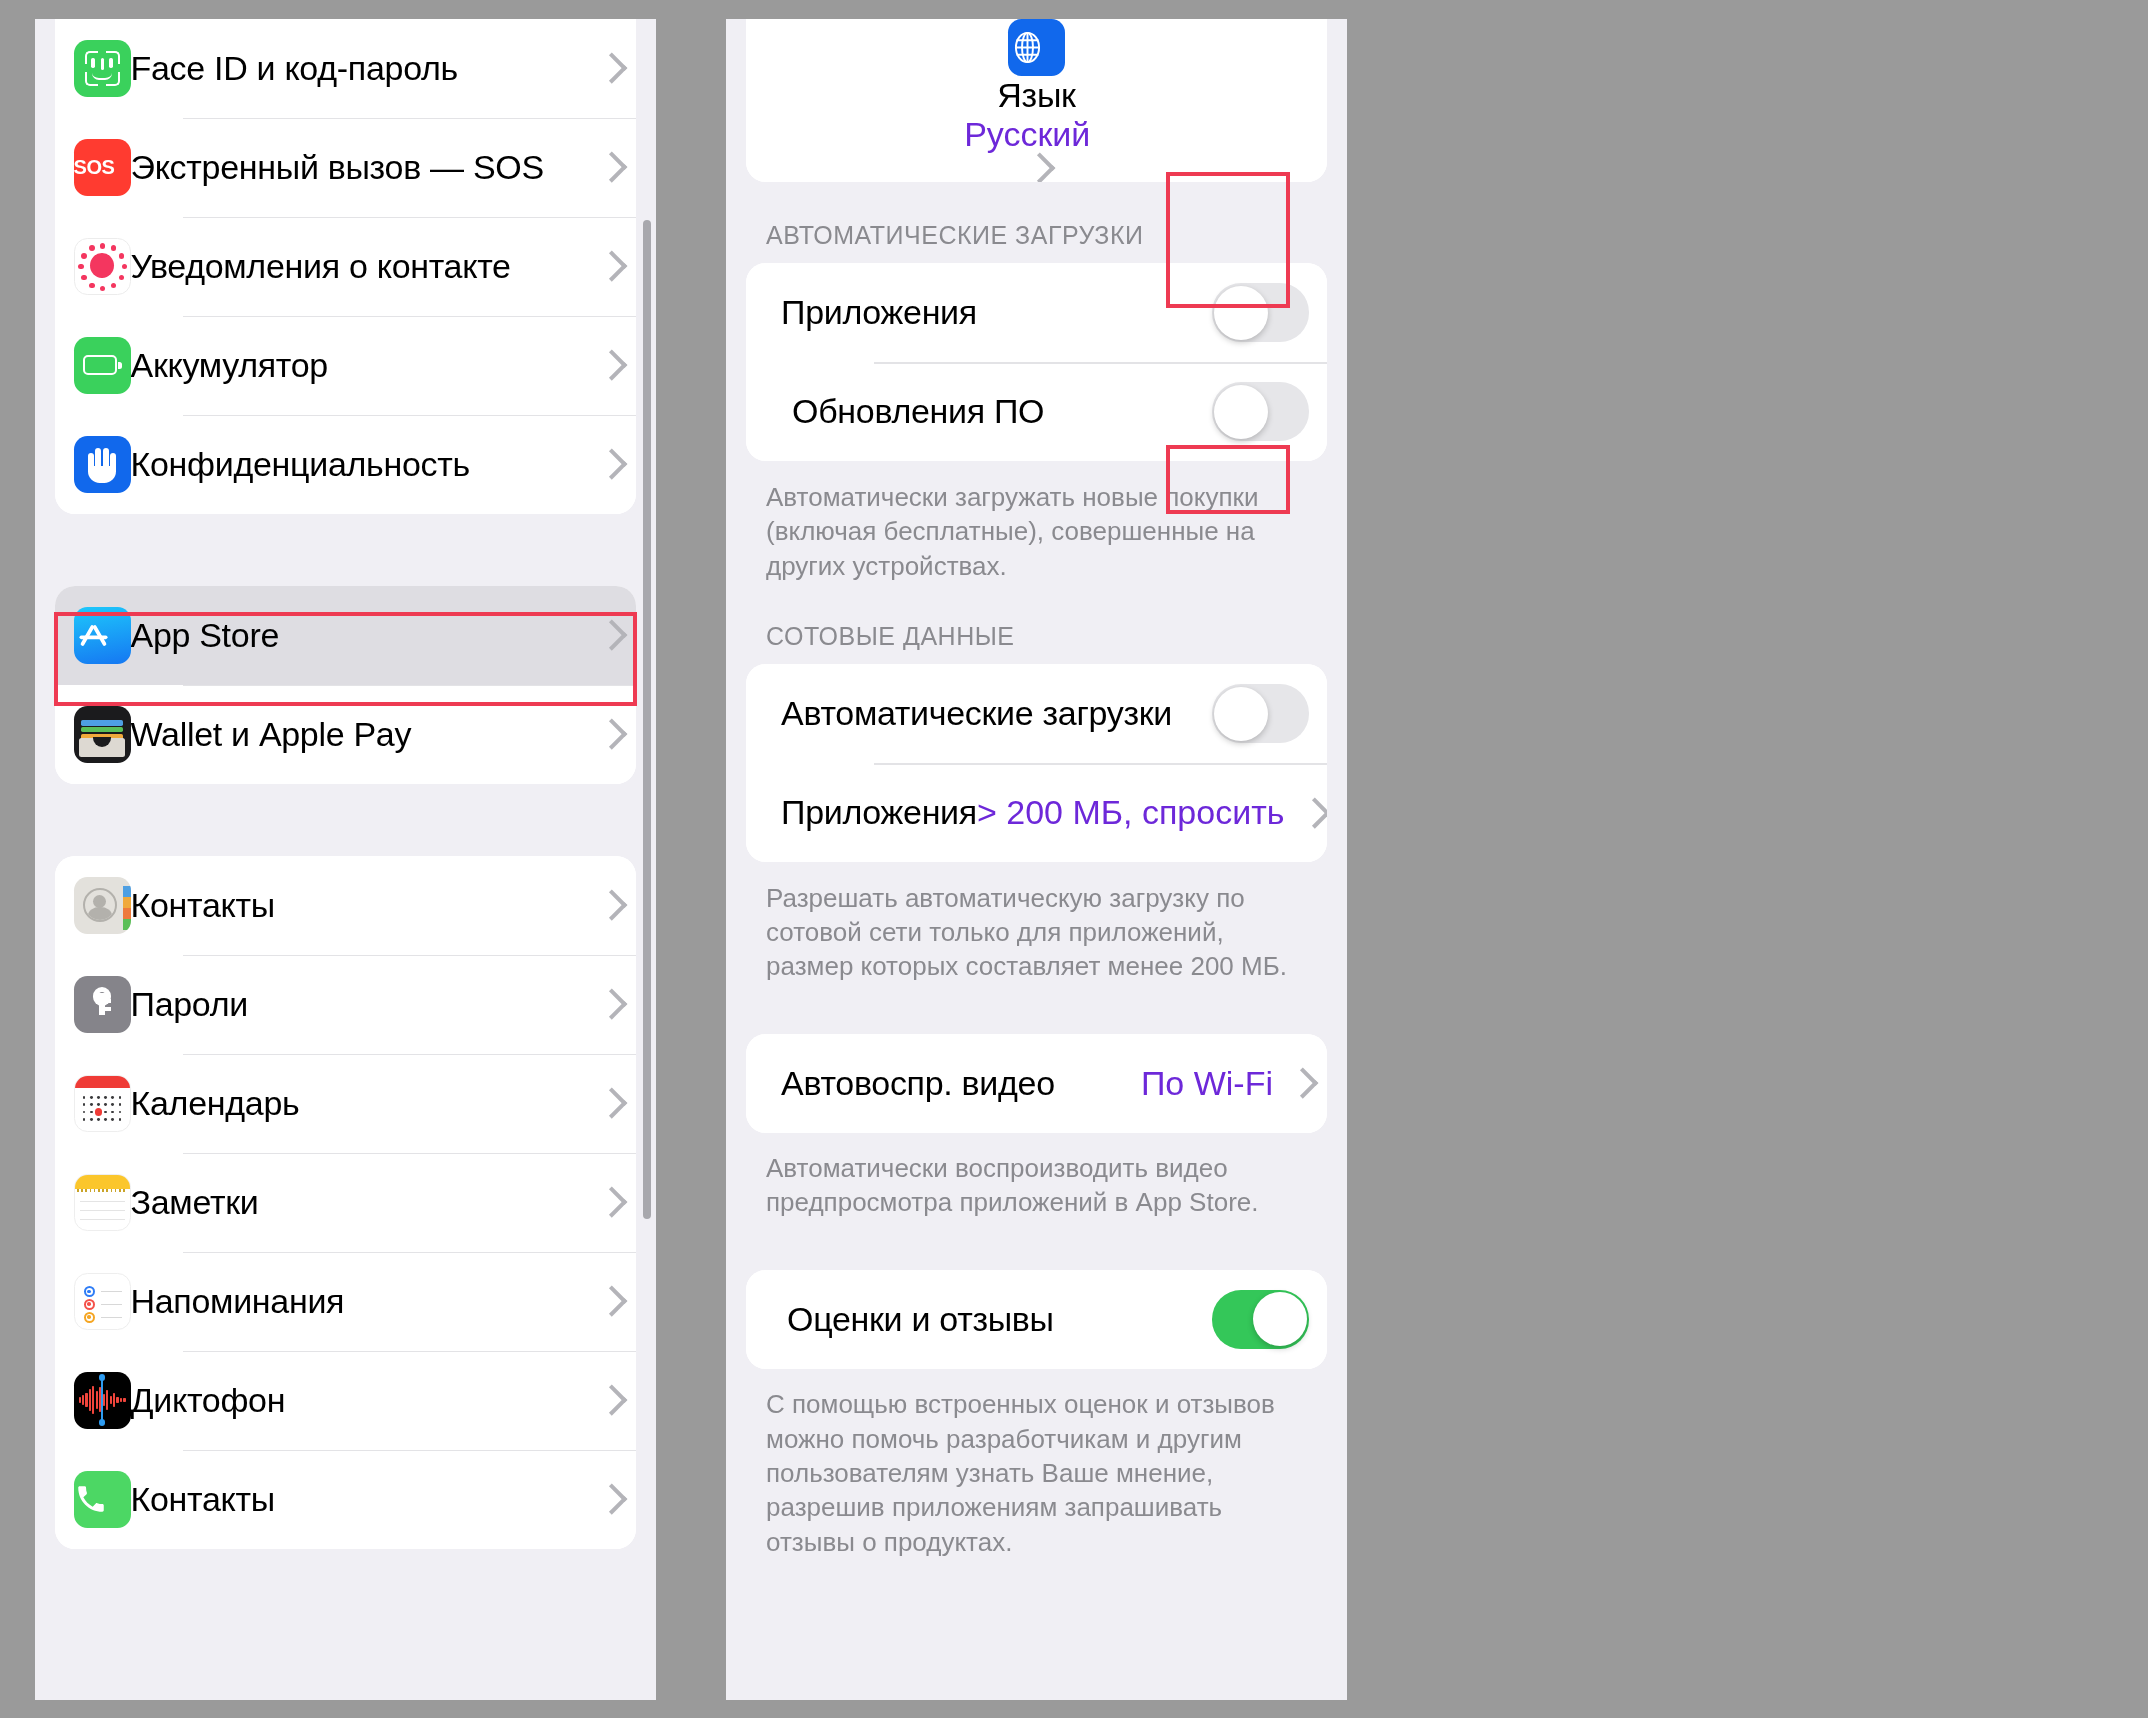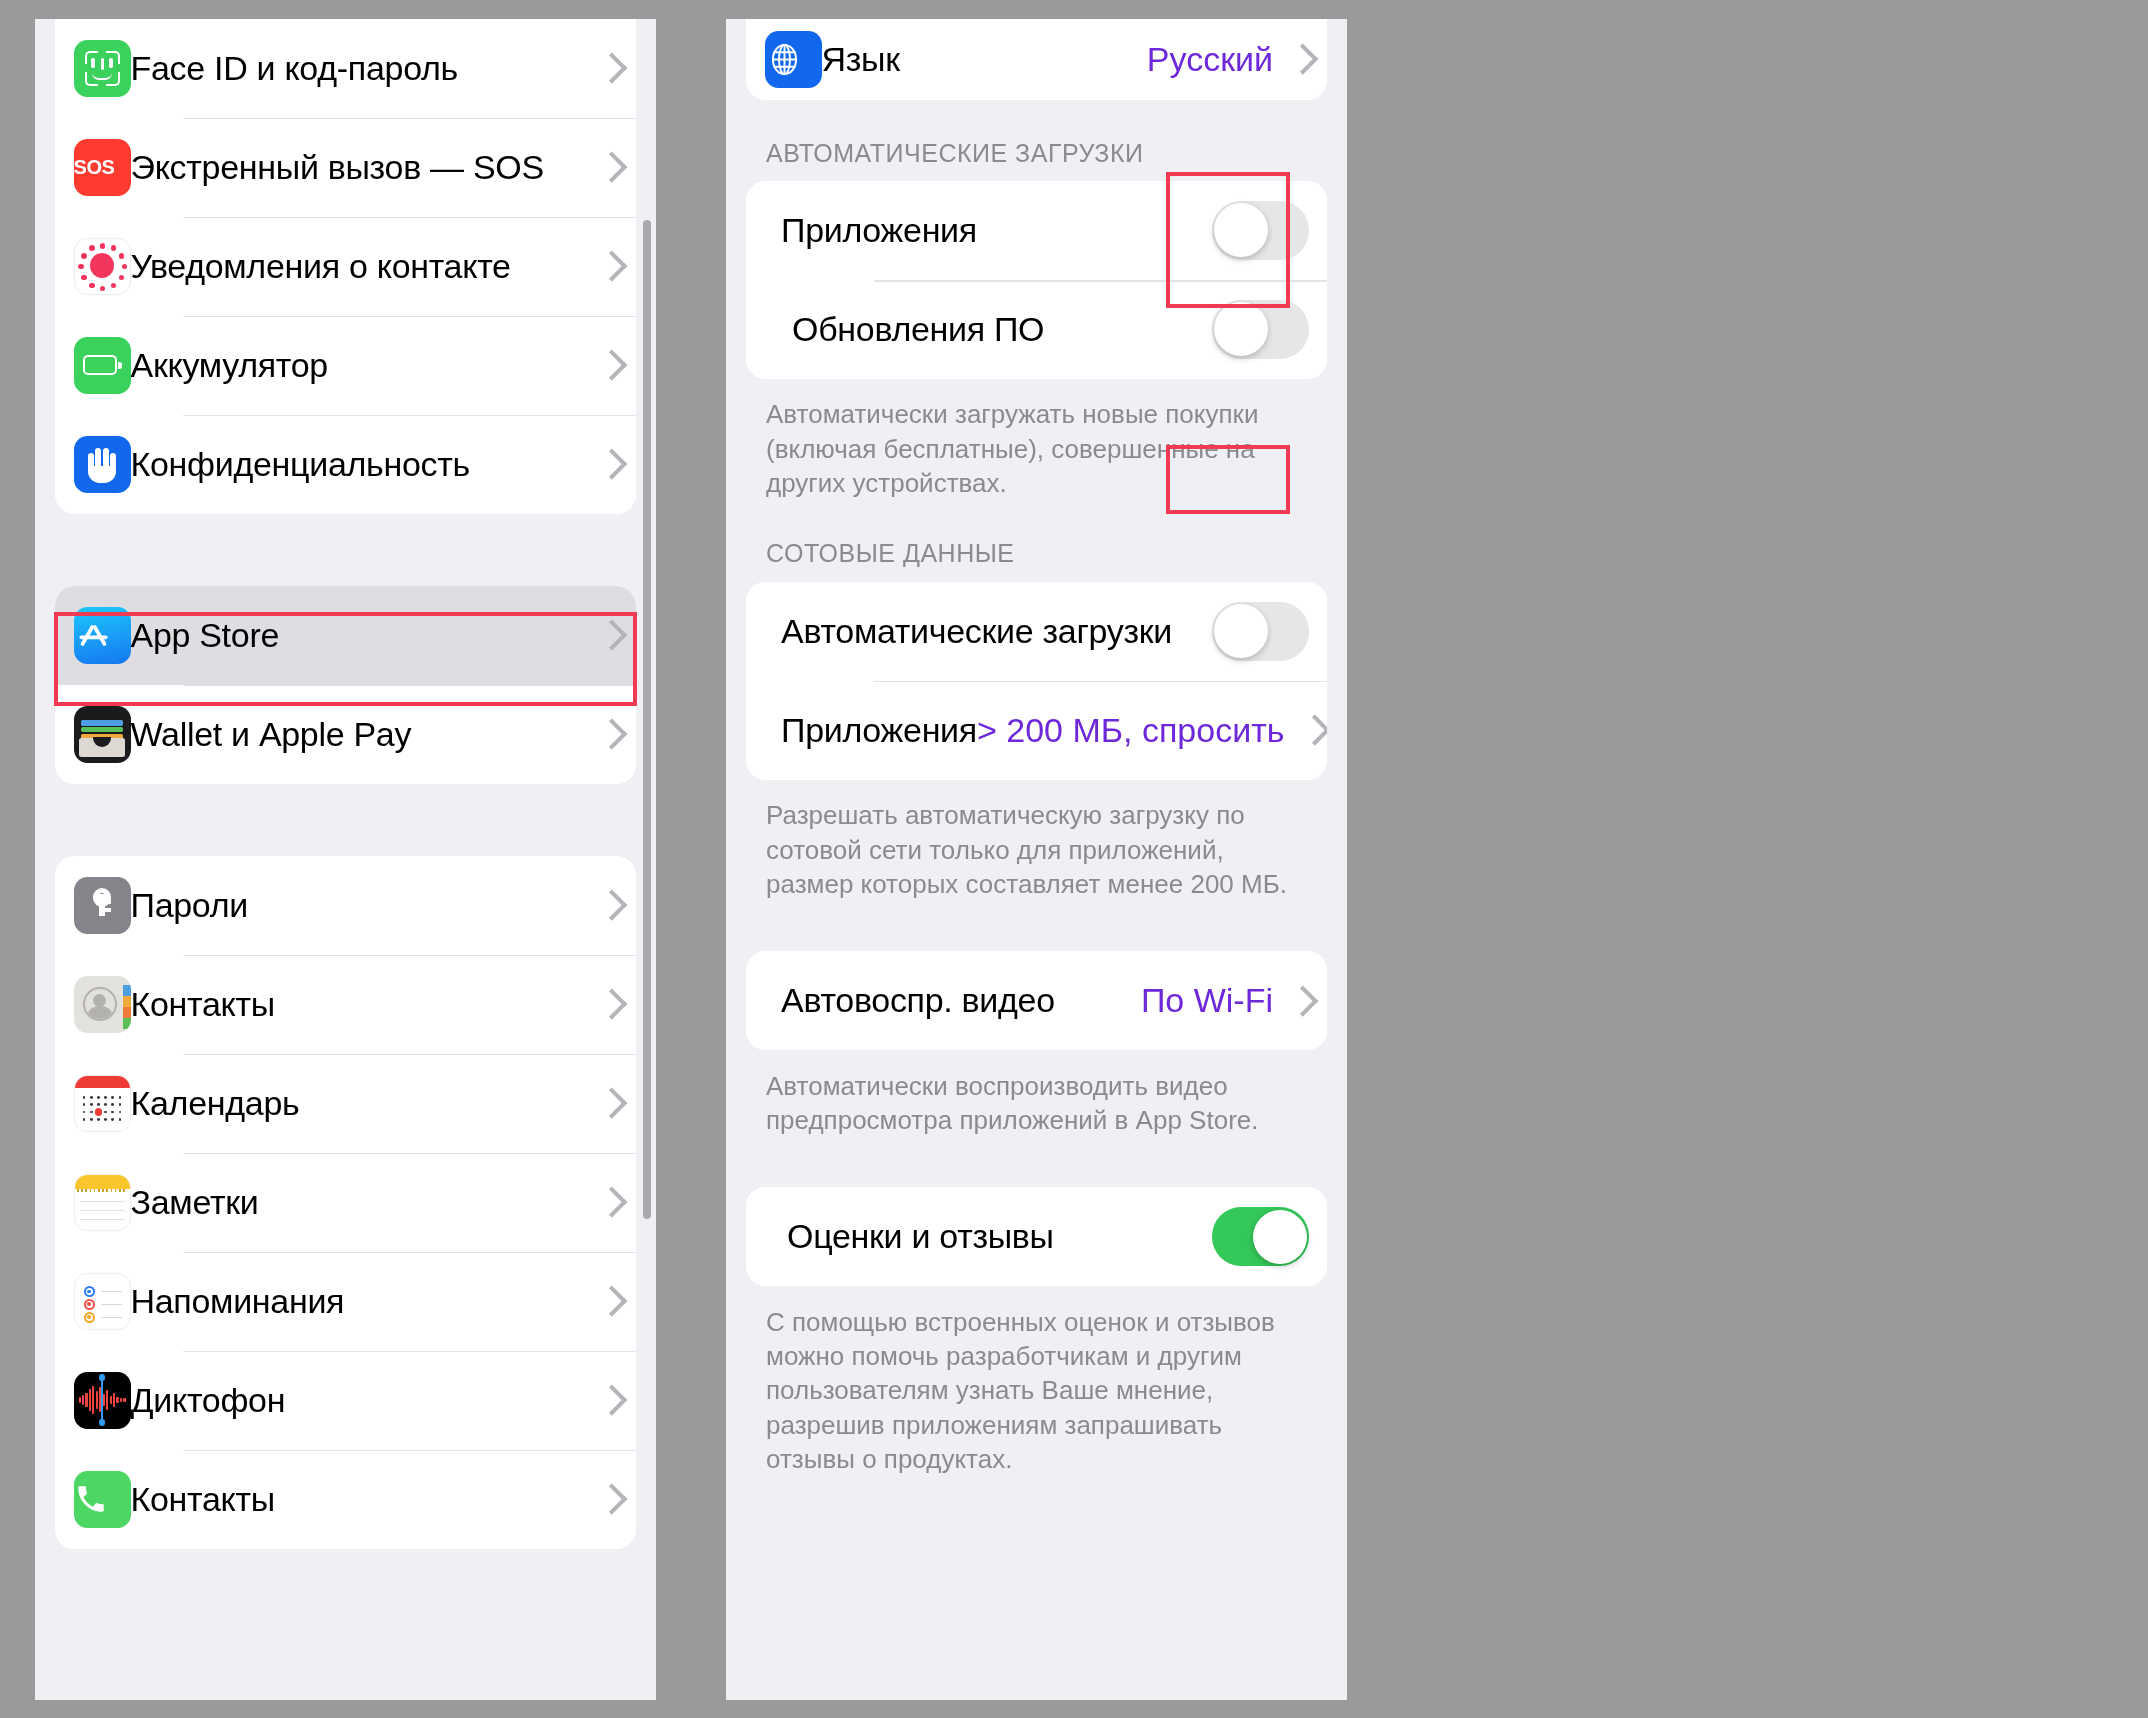--- a/index.html
+++ b/index.html
@@ -344,42 +344,42 @@
         <div class="row-label">Wallet и Apple Pay</div>
         <div class="row-spacer"></div>
         <div class="chev"></div>
       </div>
     </div>
 
     <div class="gap-l"></div>
 
     <div class="group">
       <div class="row">
+        <div class="row-ico ic-contacts">
+          <div class="av"></div>
+          <div class="tab t1"></div>
+            <div class="tab t2"></div>
+            <div class="tab t3"></div>
+            <div class="tab t4"></div>
+        </div>
+        <div class="row-label">Контакты</div>
+        <div class="row-spacer"></div>
+        <div class="chev"></div>
+      </div>
+
+      <div class="row">
         <div class="row-ico ic-pass">
           <div class="key">
               <div class="head"></div>
             </div>
           <div class="stem"></div>
             <div class="n1"></div>
             <div class="n2"></div>
         </div>
         <div class="row-label">Пароли</div>
-        <div class="row-spacer"></div>
-        <div class="chev"></div>
-      </div>
-
-      <div class="row">
-        <div class="row-ico ic-contacts">
-          <div class="av"></div>
-          <div class="tab t1"></div>
-            <div class="tab t2"></div>
-            <div class="tab t3"></div>
-            <div class="tab t4"></div>
-        </div>
-        <div class="row-label">Контакты</div>
         <div class="row-spacer"></div>
         <div class="chev"></div>
       </div>
 
       <div class="row">
         <div class="row-ico ic-cal">
           <div class="top"></div>
           <div class="grid">
             <i></i>
               <i></i>
@@ -477,21 +477,21 @@
     </div>
 
     <div class="hl" style="left:19.3px; top:593px; width:583px; height:94px;"></div>
 
     <div class="scrollbar" style="top:201px; height:999px;"></div>
   </div>
 
   <div class="panel panel-right">
 
     <div class="group flush-top" style="margin-top:0;">
-      <div class="row" style="min-height:81px;">
+      <div class="row" style="min-height:81px;flex-direction:column;">
         <div class="row-ico ic-lang">
           <svg viewBox="0 0 64 64" aria-hidden="true">
             <g fill="none" stroke="#fff" stroke-width="3.2">
               <ellipse cx="32" cy="32" rx="19" ry="24"></ellipse>
               <line x1="32" y1="8" x2="32" y2="56"></line>
               <ellipse cx="32" cy="32" rx="9" ry="24"></ellipse>
               <line x1="14" y1="20" x2="50" y2="20"></line>
               <line x1="13" y1="32" x2="51" y2="32"></line>
               <line x1="14" y1="44" x2="50" y2="44"></line>
             </g>

